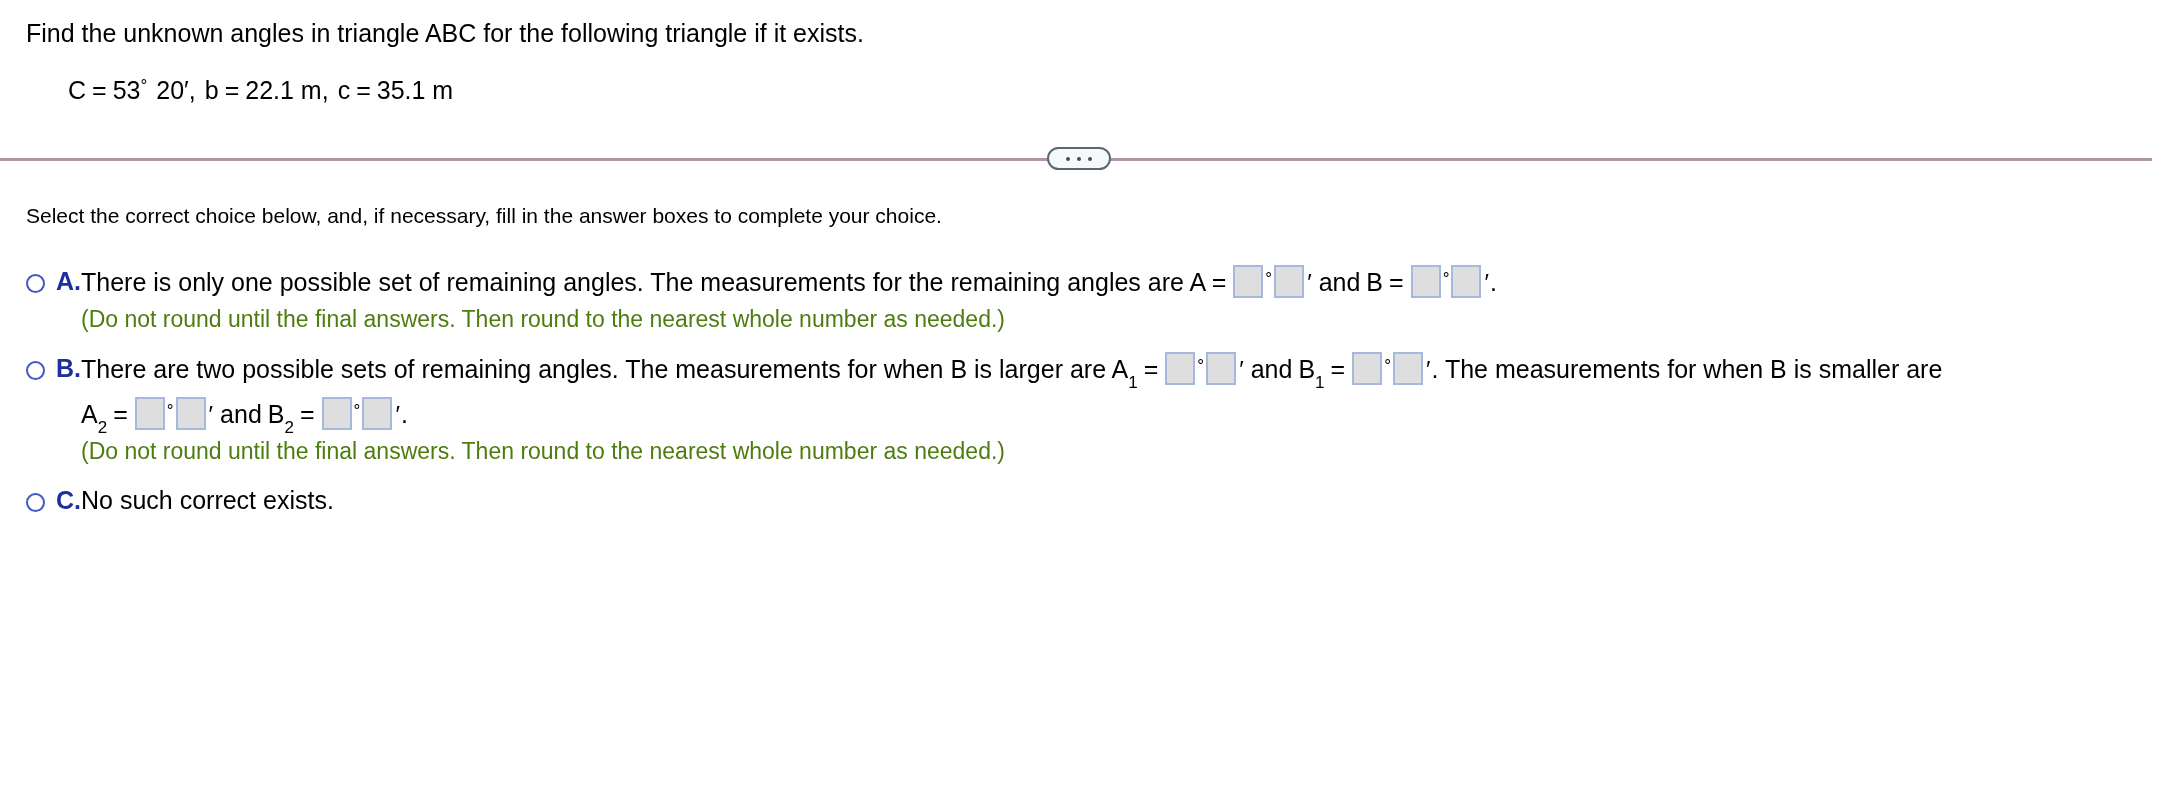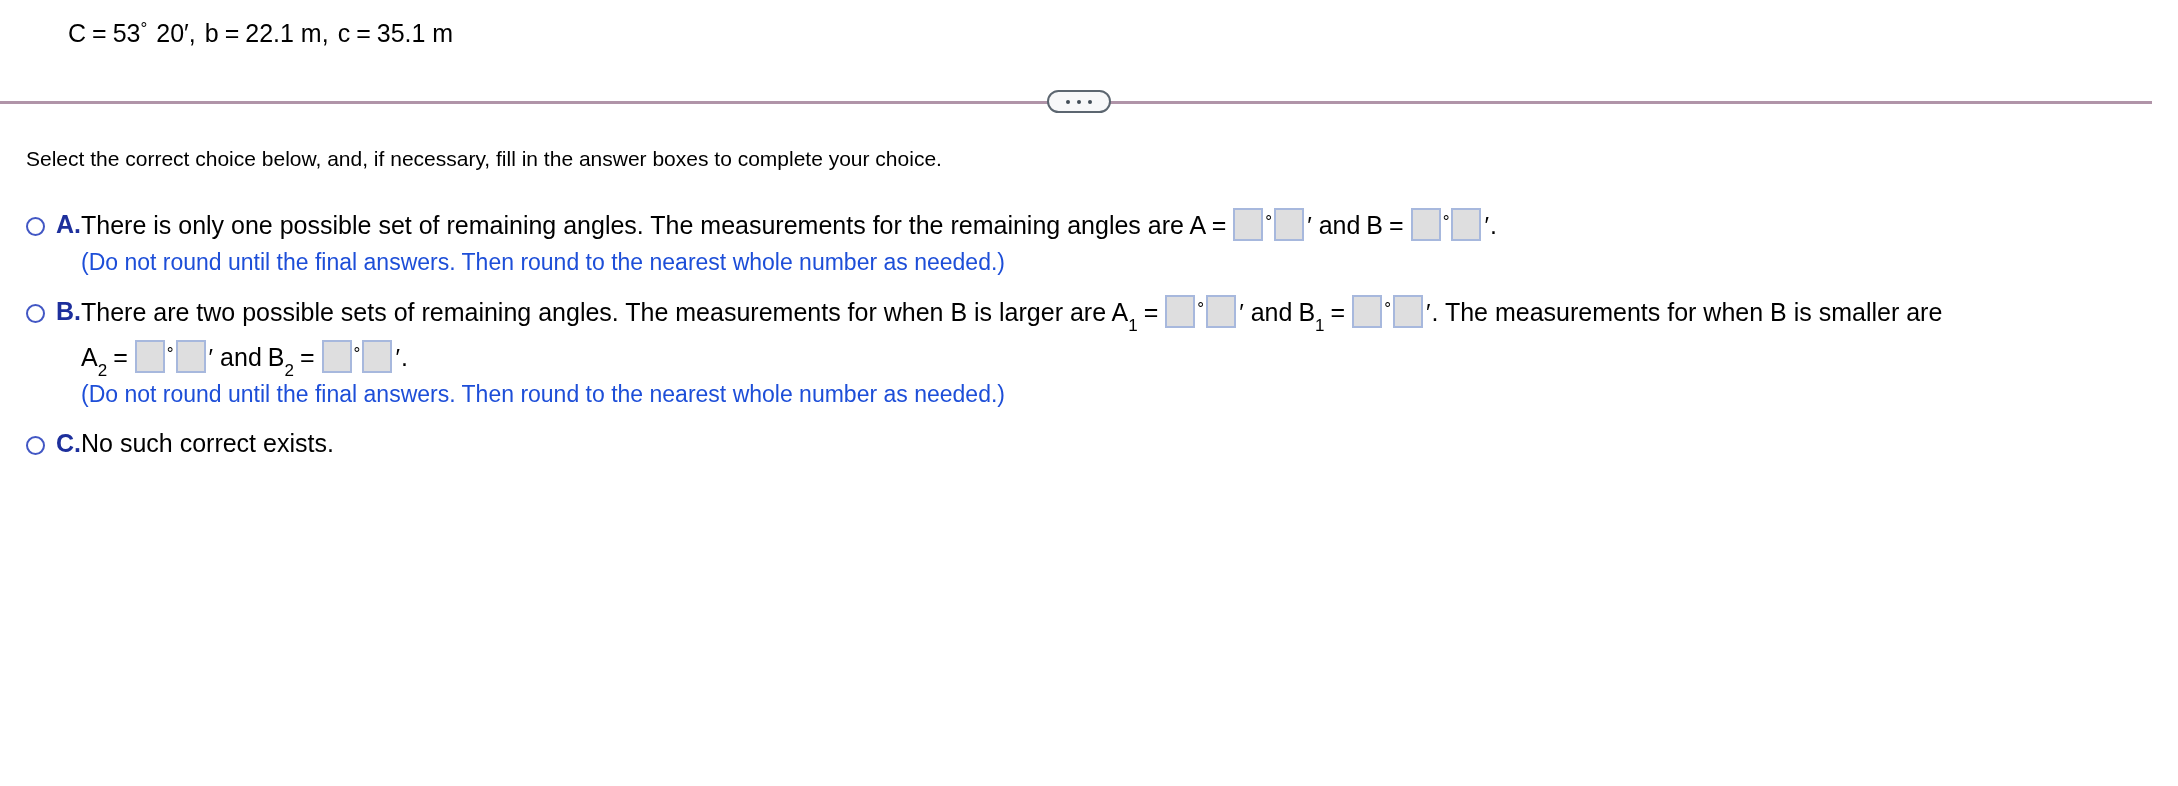--- a/index.html
+++ b/index.html
@@ -23,20 +23,21 @@
   }
   .prompt-line {
     font-size: 25px;
     line-height: 30px;
     color: #000;
     white-space: nowrap;
   }
   .given-line {
     font-size: 25px;
     line-height: 30px;
+    margin-top: 27px;
     margin-left: 42px;
     white-space: nowrap;
   }
   .deg-sup {
     font-size: 17px;
     vertical-align: super;
     line-height: 0;
     position: relative;
     top: 1px;
   }
@@ -131,21 +132,21 @@
     line-height: 32px;
     color: #000;
     white-space: nowrap;
   }
   .choice-text.wrap2 {
     margin-top: 11px;
   }
   .note {
     font-size: 23px;
     line-height: 30px;
-    color: #1d4ed8;
+    color: #4d7c0f;
     margin-top: 5px;
     white-space: nowrap;
   }
 
   
   .abox {
     display: inline-block;
     width: 30px;
     height: 33px;
     box-sizing: border-box;
@@ -173,20 +174,21 @@
     vertical-align: sub;
     line-height: 0;
     position: relative;
     top: 4px;
   }
 </style>
 </head>
 <body>
 
 <div class="prompt-area">
+  <div class="prompt-line">Find the unknown angles in triangle ABC for the following triangle if it exists.</div>
 
   <div class="given-line">
     <span>C</span><span class="sp"></span><span>=</span><span class="sp"></span><span>53</span><span class="deg-sup">°</span><span class="sp-wide"></span><span>20</span><span>′</span><span>,</span><span class="sp-wide"></span><span>b</span><span class="sp"></span><span>=</span><span class="sp"></span><span>22.1 m</span><span>,</span><span class="sp-wide"></span><span>c</span><span class="sp"></span><span>=</span><span class="sp"></span><span>35.1 m</span>
   </div>
 </div>
 
 <div class="divider-wrap">
   <div class="divider-line"></div>
   <div class="divider-pill">
     <i></i>

